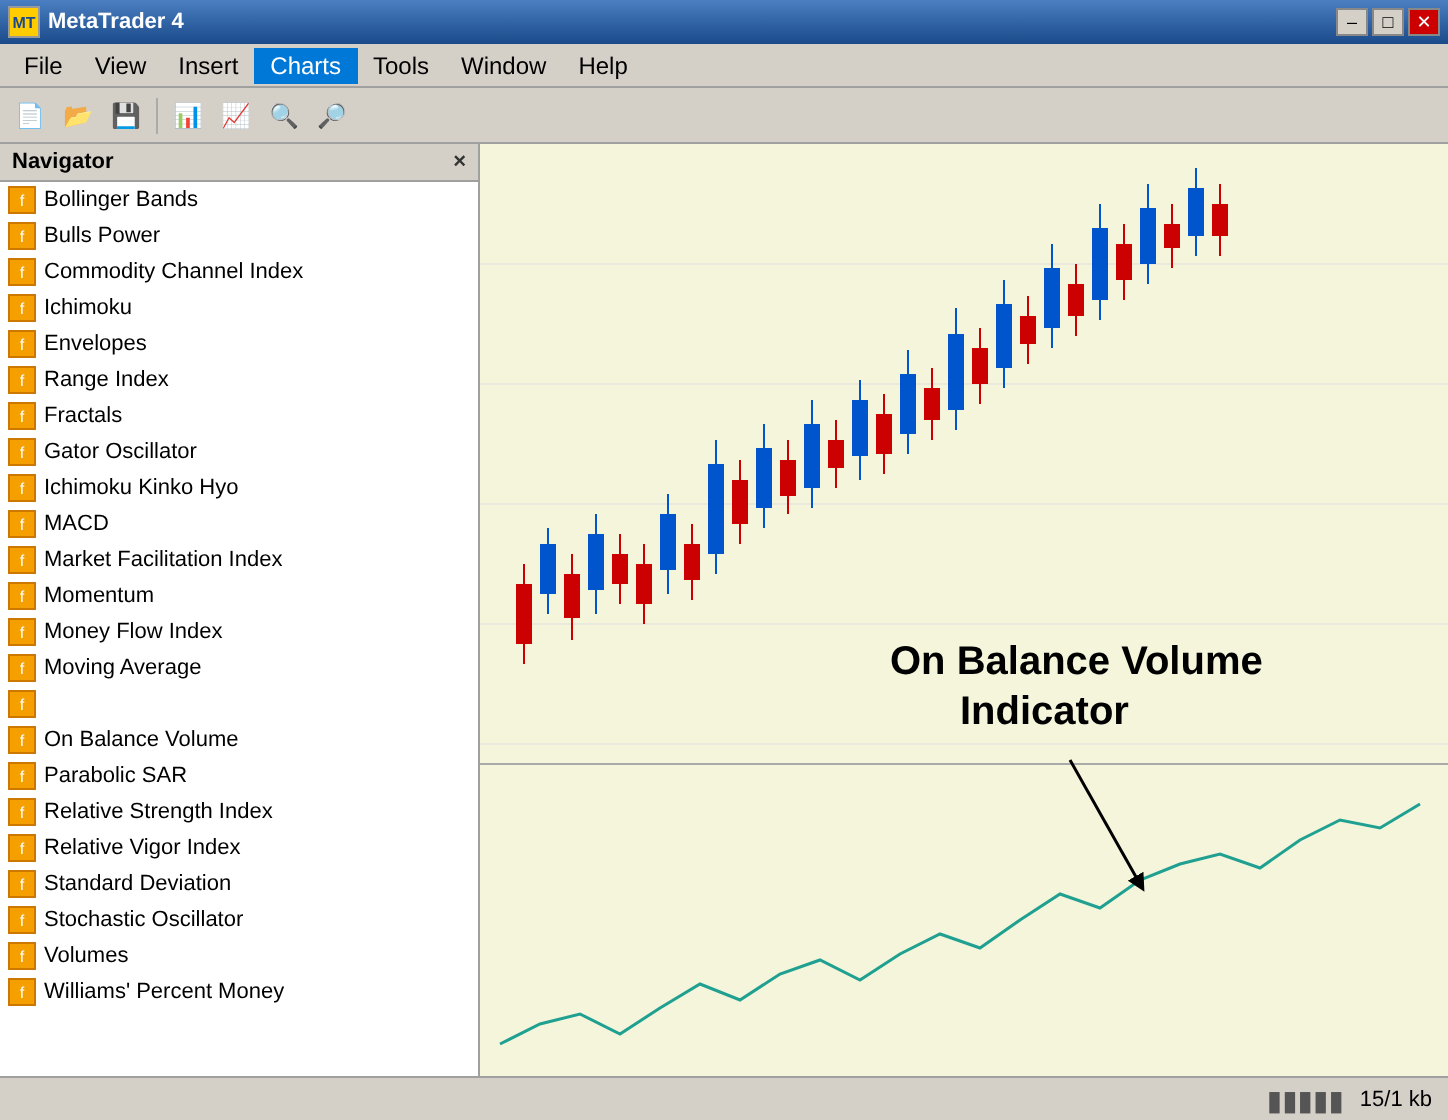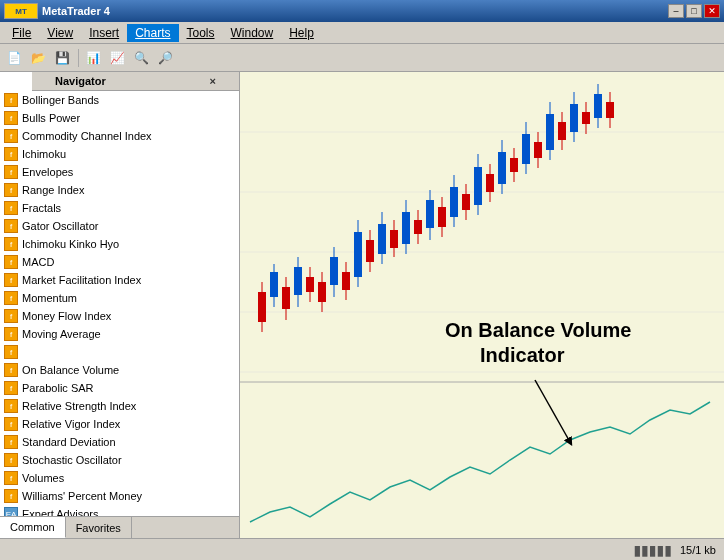--- a/index.html
+++ b/index.html
@@ -9,21 +9,21 @@
     .title-bar {
       background: linear-gradient(to bottom, #4a7fc1, #1a4a8a);
       height: 22px;
       display: flex;
       align-items: center;
       justify-content: space-between;
       padding: 0 4px;
       color: white;
     }
     .title-bar-left { display: flex; align-items: center; gap: 4px; }
-    .title-bar-icon { width: 34px; height: 16px; background: #ffcc00; border: 1px solid #999; display: flex; align-items: center; justify-content: center; font-size: 10px; }
+    .title-bar-icon { width: 16px; height: 16px; background: #ffcc00; border: 1px solid #999; display: flex; align-items: center; justify-content: center; font-size: 10px; }
     .title-bar-text { font-size: 11px; font-weight: bold; }
     .title-bar-buttons { display: flex; gap: 2px; }
     .title-btn {
       width: 16px; height: 14px; background: #d4d0c8; border: 1px solid #888;
       display: flex; align-items: center; justify-content: center; font-size: 9px; cursor: pointer; color: #000;
     }
     .title-btn.close { background: #cc0000; color: white; }
 
     
     .menu-bar {
@@ -31,21 +31,20 @@
       height: 22px;
       display: flex;
       align-items: center;
       padding: 0 4px;
       border-bottom: 1px solid #a0a0a0;
     }
     .menu-item {
       padding: 2px 8px;
       cursor: pointer;
       font-size: 12px;
-      text-decoration: underline;
     }
     .menu-item.active { background: #0078d7; color: #ffffff; }
 
     
     .toolbar {
       background: #d4d0c8;
       height: 28px;
       border-bottom: 1px solid #a0a0a0;
       display: flex;
       align-items: center;
@@ -69,28 +68,27 @@
     .navigator {
       width: 240px;
       background: #ffffff;
       border-right: 1px solid #a0a0a0;
       display: flex;
       flex-direction: column;
       flex-shrink: 0;
     }
     .navigator-header {
       background: #d4d0c8;
-      padding: 3px 23px;
+      padding: 3px 6px;
       font-size: 11px;
       font-weight: bold;
       border-bottom: 1px solid #a0a0a0;
       display: flex;
       justify-content: space-between;
       align-items: center;
-      margin-left: 32px;
     }
     .navigator-close {
       cursor: pointer; font-size: 11px; font-weight: bold; color: #333;
     }
     .navigator-list {
       flex: 1;
       overflow-y: auto;
       overflow-x: hidden;
     }
     .nav-item {
@@ -295,32 +293,20 @@
       </div>
       <div class="nav-item">
         <div class="nav-item-icon">f</div>
         <span class="nav-item-label">Volumes</span>
       </div>
       <div class="nav-item">
         <div class="nav-item-icon">f</div>
         <span class="nav-item-label">Williams' Percent Money</span>
       </div>
 
-      <div class="nav-item">
-        <div style="width:14px;height:14px;background:#5599cc;border:1px solid #3377aa;margin-right:4px;flex-shrink:0;display:flex;align-items:center;justify-content:center;font-size:8px;color:white;">EA</div>
-        <span class="nav-item-label">Expert Advisors</span>
-      </div>
-    </div>
-    <div class="navigator-tabs">
-      <div class="nav-tab active">
-        <span>Common</span>
-      </div>
-      <div class="nav-tab">
-        <span>Favorites</span>
-      </div>
     </div>
   </div>
 
   <div class="chart-area">
     <svg class="chart-svg" viewBox="0 0 484 466">
 
       <rect width="484" height="466" fill="#f5f5dc"></rect>
 
       <line x1="0" y1="60" x2="484" y2="60" stroke="#ddd" stroke-width="0.5"></line>
       <line x1="0" y1="120" x2="484" y2="120" stroke="#ddd" stroke-width="0.5"></line>

